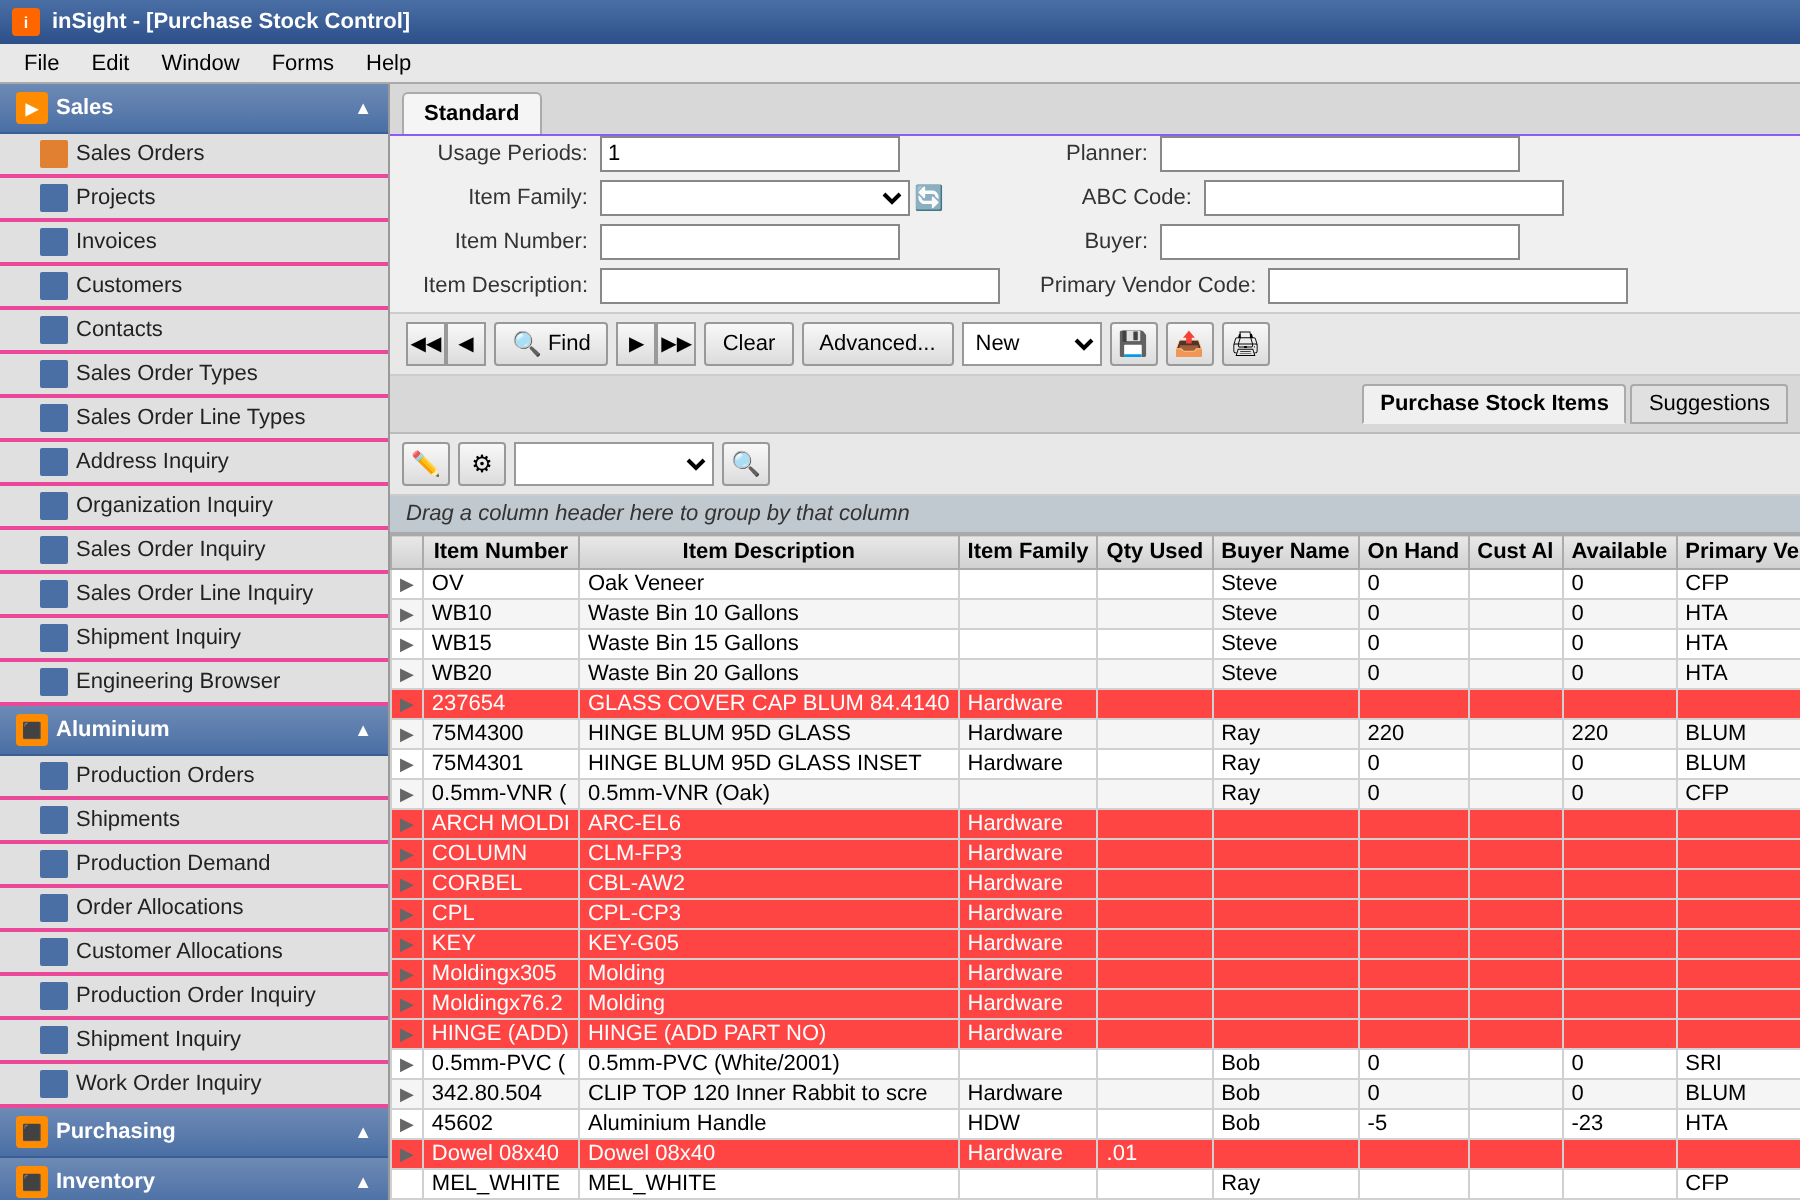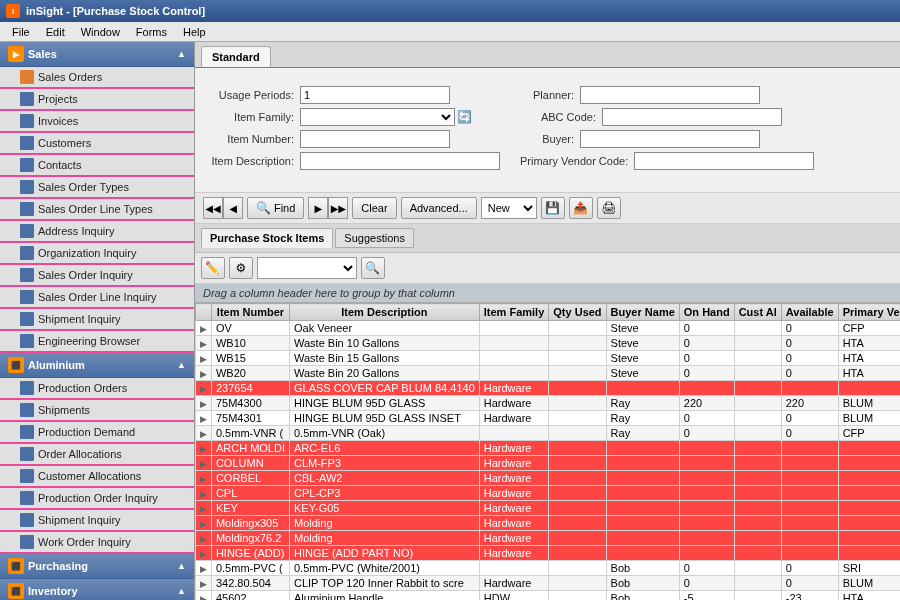--- a/index.html
+++ b/index.html
@@ -97,21 +97,21 @@
       border-bottom: none;
       cursor: pointer;
       font-size: 11px;
       border-radius: 3px 3px 0 0;
     }
     .tab.active { background: #f5f5f5; font-weight: bold; }
 
     
     #form-area {
       background: #f0f0f0;
-      padding: 18px 10px;
+      padding: 0 10px;
       border-bottom: 1px solid #ccc;
     }
     .form-row {
       display: flex;
       align-items: center;
       margin-bottom: 4px;
     }
     .form-label {
       color: #333;
       font-size: 11px;
@@ -167,21 +167,21 @@
       border: 1px solid #999;
       display: flex; align-items: center; justify-content: center;
       cursor: pointer; font-size: 10px;
     }
     .toolbar-select {
       height: 22px;
       border: 1px solid #999;
       background: white;
       font-size: 11px;
       padding: 0 2px;
-      width: 56px;
+      width: 70px;
     }
     .toolbar-icon-btn {
       width: 24px; height: 22px;
       background: linear-gradient(to bottom, #f8f8f8, #dcdcdc);
       border: 1px solid #999;
       border-radius: 2px;
       display: flex; align-items: center; justify-content: center;
       cursor: pointer; font-size: 12px;
     }
 
@@ -192,20 +192,21 @@
       flex-direction: column;
       overflow: hidden;
     }
     #grid-tabs {
       background: #d8d8d8;
       padding: 4px 6px;
       display: flex;
       align-items: center;
       border-bottom: 1px solid #bbb;
       gap: 2px;
+      justify-content: flex-end;
     }
     .grid-tab {
       padding: 3px 8px;
       background: #e0e0e0;
       border: 1px solid #aaa;
       border-radius: 2px 2px 0 0;
       cursor: pointer;
       font-size: 11px;
     }
     .grid-tab.active { background: #f0f0f0; border-bottom-color: #f0f0f0; font-weight: bold; }

